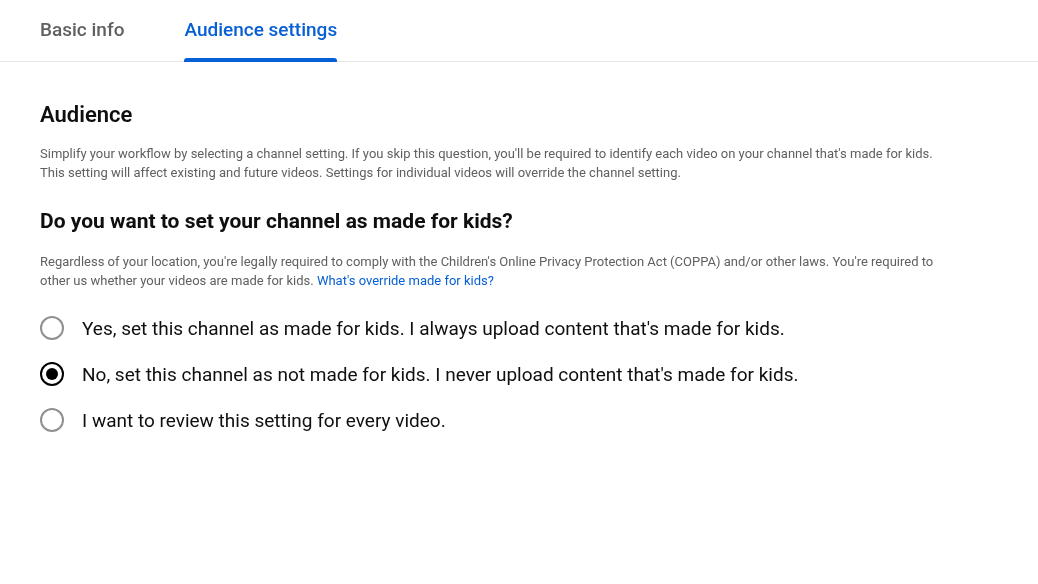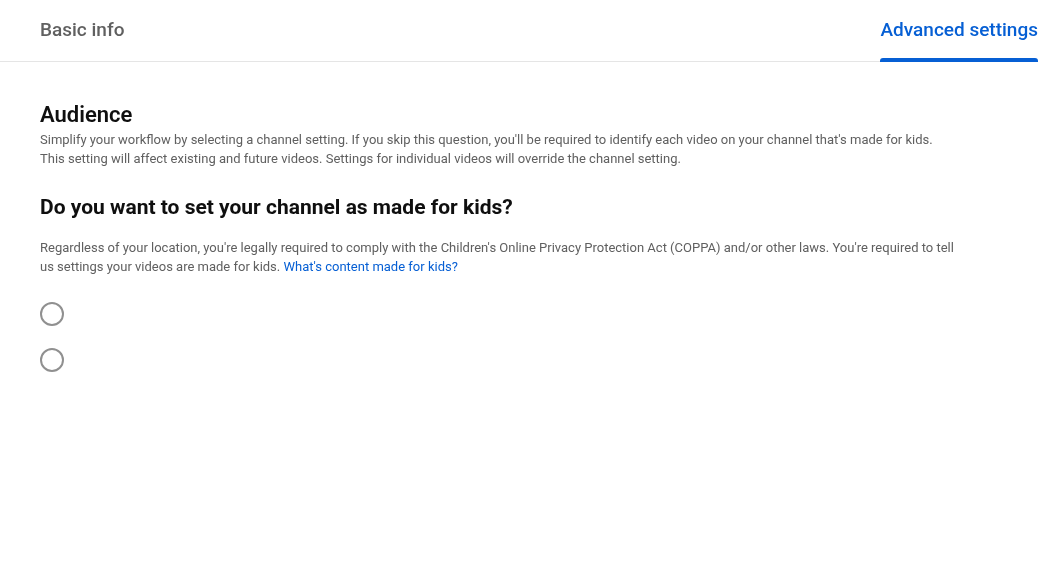--- a/index.html
+++ b/index.html
@@ -1,19 +1,18 @@
 <!DOCTYPE html>
 <html><head>
 <meta charset="utf-8">
 <style>
   * {
     box-sizing: border-box;
     margin: 0;
     padding: 0;
-    justify-content: space-between;
   }
   body {
     font-family: Roboto, Arial, sans-serif;
     background: #fff;
     color: #0f0f0f;
     width: 1038px;
   }
   .tabs {
     display: flex;
     border-bottom: 1px solid #e5e5e5;
@@ -41,21 +40,21 @@
     background: #065fd4;
     border-radius: 3px 3px 0 0;
   }
   .content {
     padding: 40px 40px 0 40px;
     max-width: 1000px;
   }
   .section-title {
     font-size: 22px;
     font-weight: 600;
-    margin-bottom: 4px;
+    margin-bottom: 18px;
     color: #0f0f0f;
   }
   .description {
     font-size: 13px;
     line-height: 1.45;
     color: #606060;
     margin-bottom: 26px;
   }
   .question {
     font-size: 21px;
@@ -104,32 +103,38 @@
   .radio-label {
     font-size: 19px;
     color: #0f0f0f;
   }
 </style>
 </head>
 <body>
 
 <div class="tabs">
   <div class="tab">Basic info</div>
-  <div class="tab active">Advanced settings</div>
+  <div class="tab active">Audience settings</div>
 </div>
 
 <div class="content">
   <h2 class="section-title">Audience</h2>
   <p class="description">Simplify your workflow by selecting a channel setting. If you skip this question, you'll be required to identify each video on your channel that's made for kids. This setting will affect existing and future videos. Settings for individual videos will override the channel setting.</p>
   <h3 class="question">Do you want to set your channel as made for kids?</h3>
   <p class="description">
-    <span>Regardless of your location, you're legally required to comply with the Children's Online Privacy Protection Act (COPPA) and/or other laws. You're required to tell us settings your videos are made for kids. </span><a class="link">What's content made for kids?</a>
+    <span>Regardless of your location, you're legally required to comply with the Children's Online Privacy Protection Act (COPPA) and/or other laws. You're required to other us whether your videos are made for kids. </span><a class="link">What's override made for kids?</a>
   </p>
 
   <div class="radio-group">
     <div class="radio-item">
       <div class="radio-circle"></div>
+      <span class="radio-label">Yes, set this channel as made for kids. I always upload content that's made for kids.</span>
+    </div>
+    <div class="radio-item">
+      <div class="radio-circle selected"></div>
+      <span class="radio-label">No, set this channel as not made for kids. I never upload content that's made for kids.</span>
     </div>
     <div class="radio-item">
       <div class="radio-circle"></div>
+      <span class="radio-label">I want to review this setting for every video.</span>
     </div>
   </div>
 </div>
 
 </body></html>

